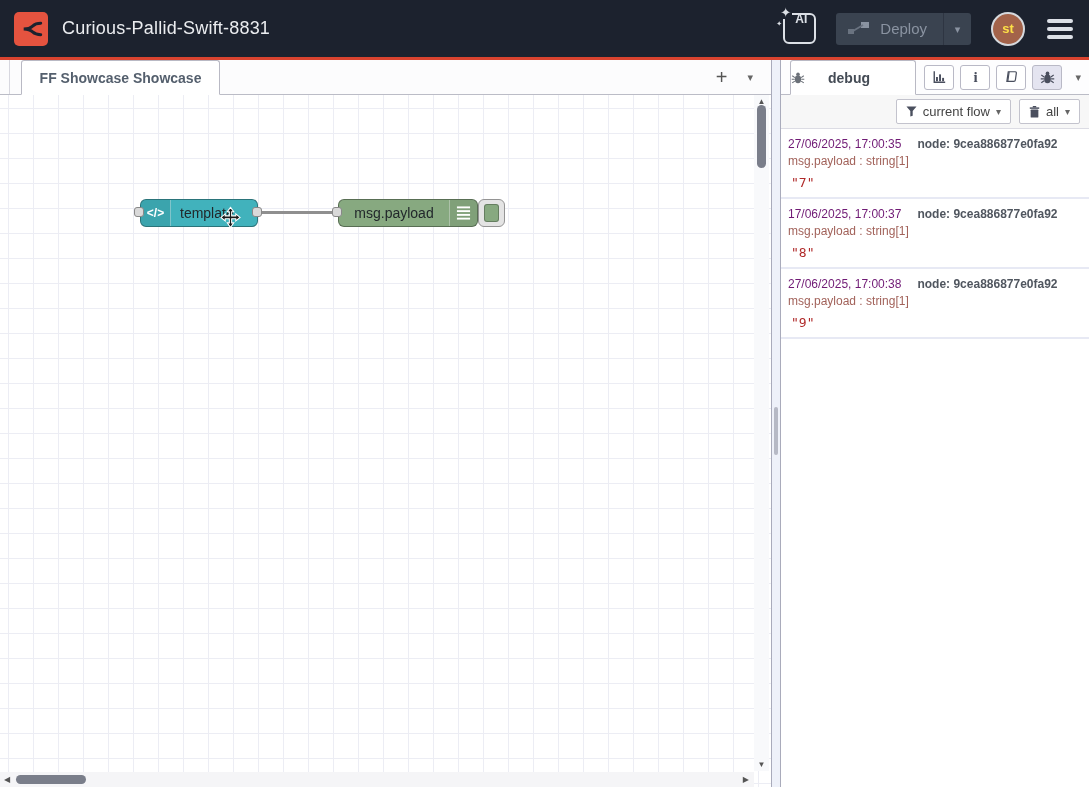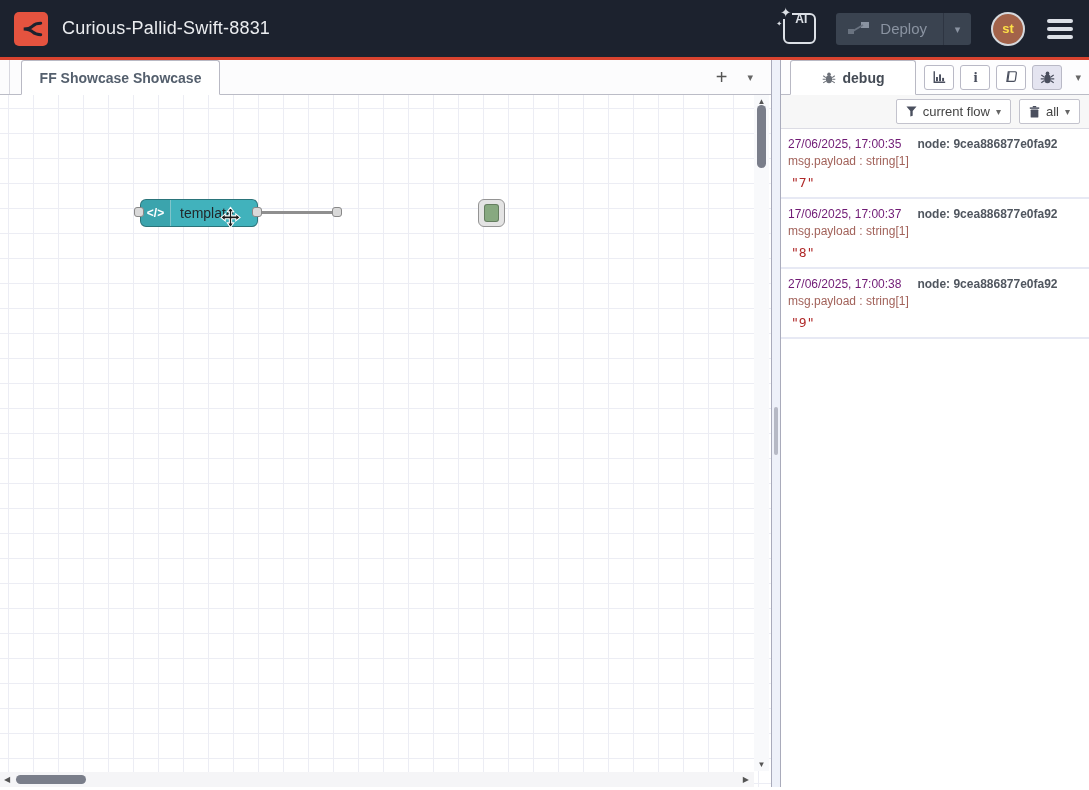--- a/index.html
+++ b/index.html
@@ -97,21 +97,21 @@
     border-right:1px solid #a9abbb; position:relative; cursor:col-resize; }
   .splitter-handle { position:absolute; top:347px; left:2px; width:4px; height:48px;
     background:#b6b9c5; border-radius:2px; }
 
   
   .sidebar { width:308px; display:flex; flex-direction:column; background:#fff; }
   .side-tabbar { height:35px; border-bottom:1px solid #bbbcc6; display:flex;
     align-items:stretch; background:#fdfdfe; }
   .side-tab { margin-left:9px; margin-bottom:-1px; width:126px; background:#fff;
     border:1px solid #b9b9c4; border-bottom:1px solid #fff; border-radius:3px 3px 0 0;
-    display:flex; align-items:center; justify-content:center; gap:7px;
+    display:flex; align-items:center; justify-content:flex-start; gap:23px;
     font-size:14px; font-weight:bold; color:#444b55; cursor:pointer; }
   .side-icons { margin-left:auto; display:flex; align-items:center; gap:6px;
     padding-right:8px; }
   .icon-btn { width:30px; height:25px; border:1px solid #b9b9c6; border-radius:3px;
     background:#fff; display:flex; align-items:center; justify-content:center;
     cursor:pointer; }
   .icon-btn.selected { background:#e4e4f0; }
   .side-caret { margin-left:7px; }
   .info-glyph { font-family:"Liberation Serif", serif; font-weight:bold;
     font-size:15px; color:#4a4f5e; line-height:1; }
@@ -193,20 +193,33 @@
       <div class="node" style="left: 140px; top: 104px; width: 118px; background-color: rgb(65, 178, 188);">
         <div class="node-icon-left">&lt;/&gt;</div>
         <div class="node-label-left">template</div>
       </div>
       <div class="port" style="left:134px; top:112px;"></div>
       <div class="port" style="left:252px; top:112px;"></div>
 
       <div class="debug-toggle" style="left:478px; top:104px;">
         <div class="inner"></div>
       </div>
+      <div class="node" style="left: 338px; top: 104px; width: 140px; background-color: rgb(135, 169, 128);">
+        <div class="node-label-center">msg.payload</div>
+        <div class="node-icon-right">
+          <svg width="15" height="16" viewBox="0 0 16 16">
+              <g fill="#fff">
+            <rect x="1" y="1" width="14" height="2"></rect>
+                <rect x="1" y="5" width="14" height="2"></rect>
+            <rect x="1" y="9" width="14" height="2"></rect>
+                <rect x="1" y="13" width="14" height="2"></rect>
+          </g>
+            </svg>
+        </div>
+      </div>
       <div class="port" style="left:332px; top:112px;"></div>
 
       <svg class="move-cursor" style="left:219px; top:111px;" width="23" height="23" viewBox="0 0 24 24">
         <path d="M12 1.5l3.4 4.5h-2.2v4.3h4.3V8.1L22 11.9l-4.5 3.6v-2.2h-4.3v4.3h2.2L12 22.5l-3.4-4.9h2.2v-4.3H6.5v2.2L2 11.9l4.5-3.8v2.2h4.3V6H8.6z" fill="#1a1a1a" stroke="#fff" stroke-width="1.1"></path>
       </svg>
 
       <div class="v-scroll">
         <span class="scroll-arrow" style="top:2px;">▲</span>
         <div class="v-thumb"></div>
         <span class="scroll-arrow" style="bottom:2px;">▼</span>

